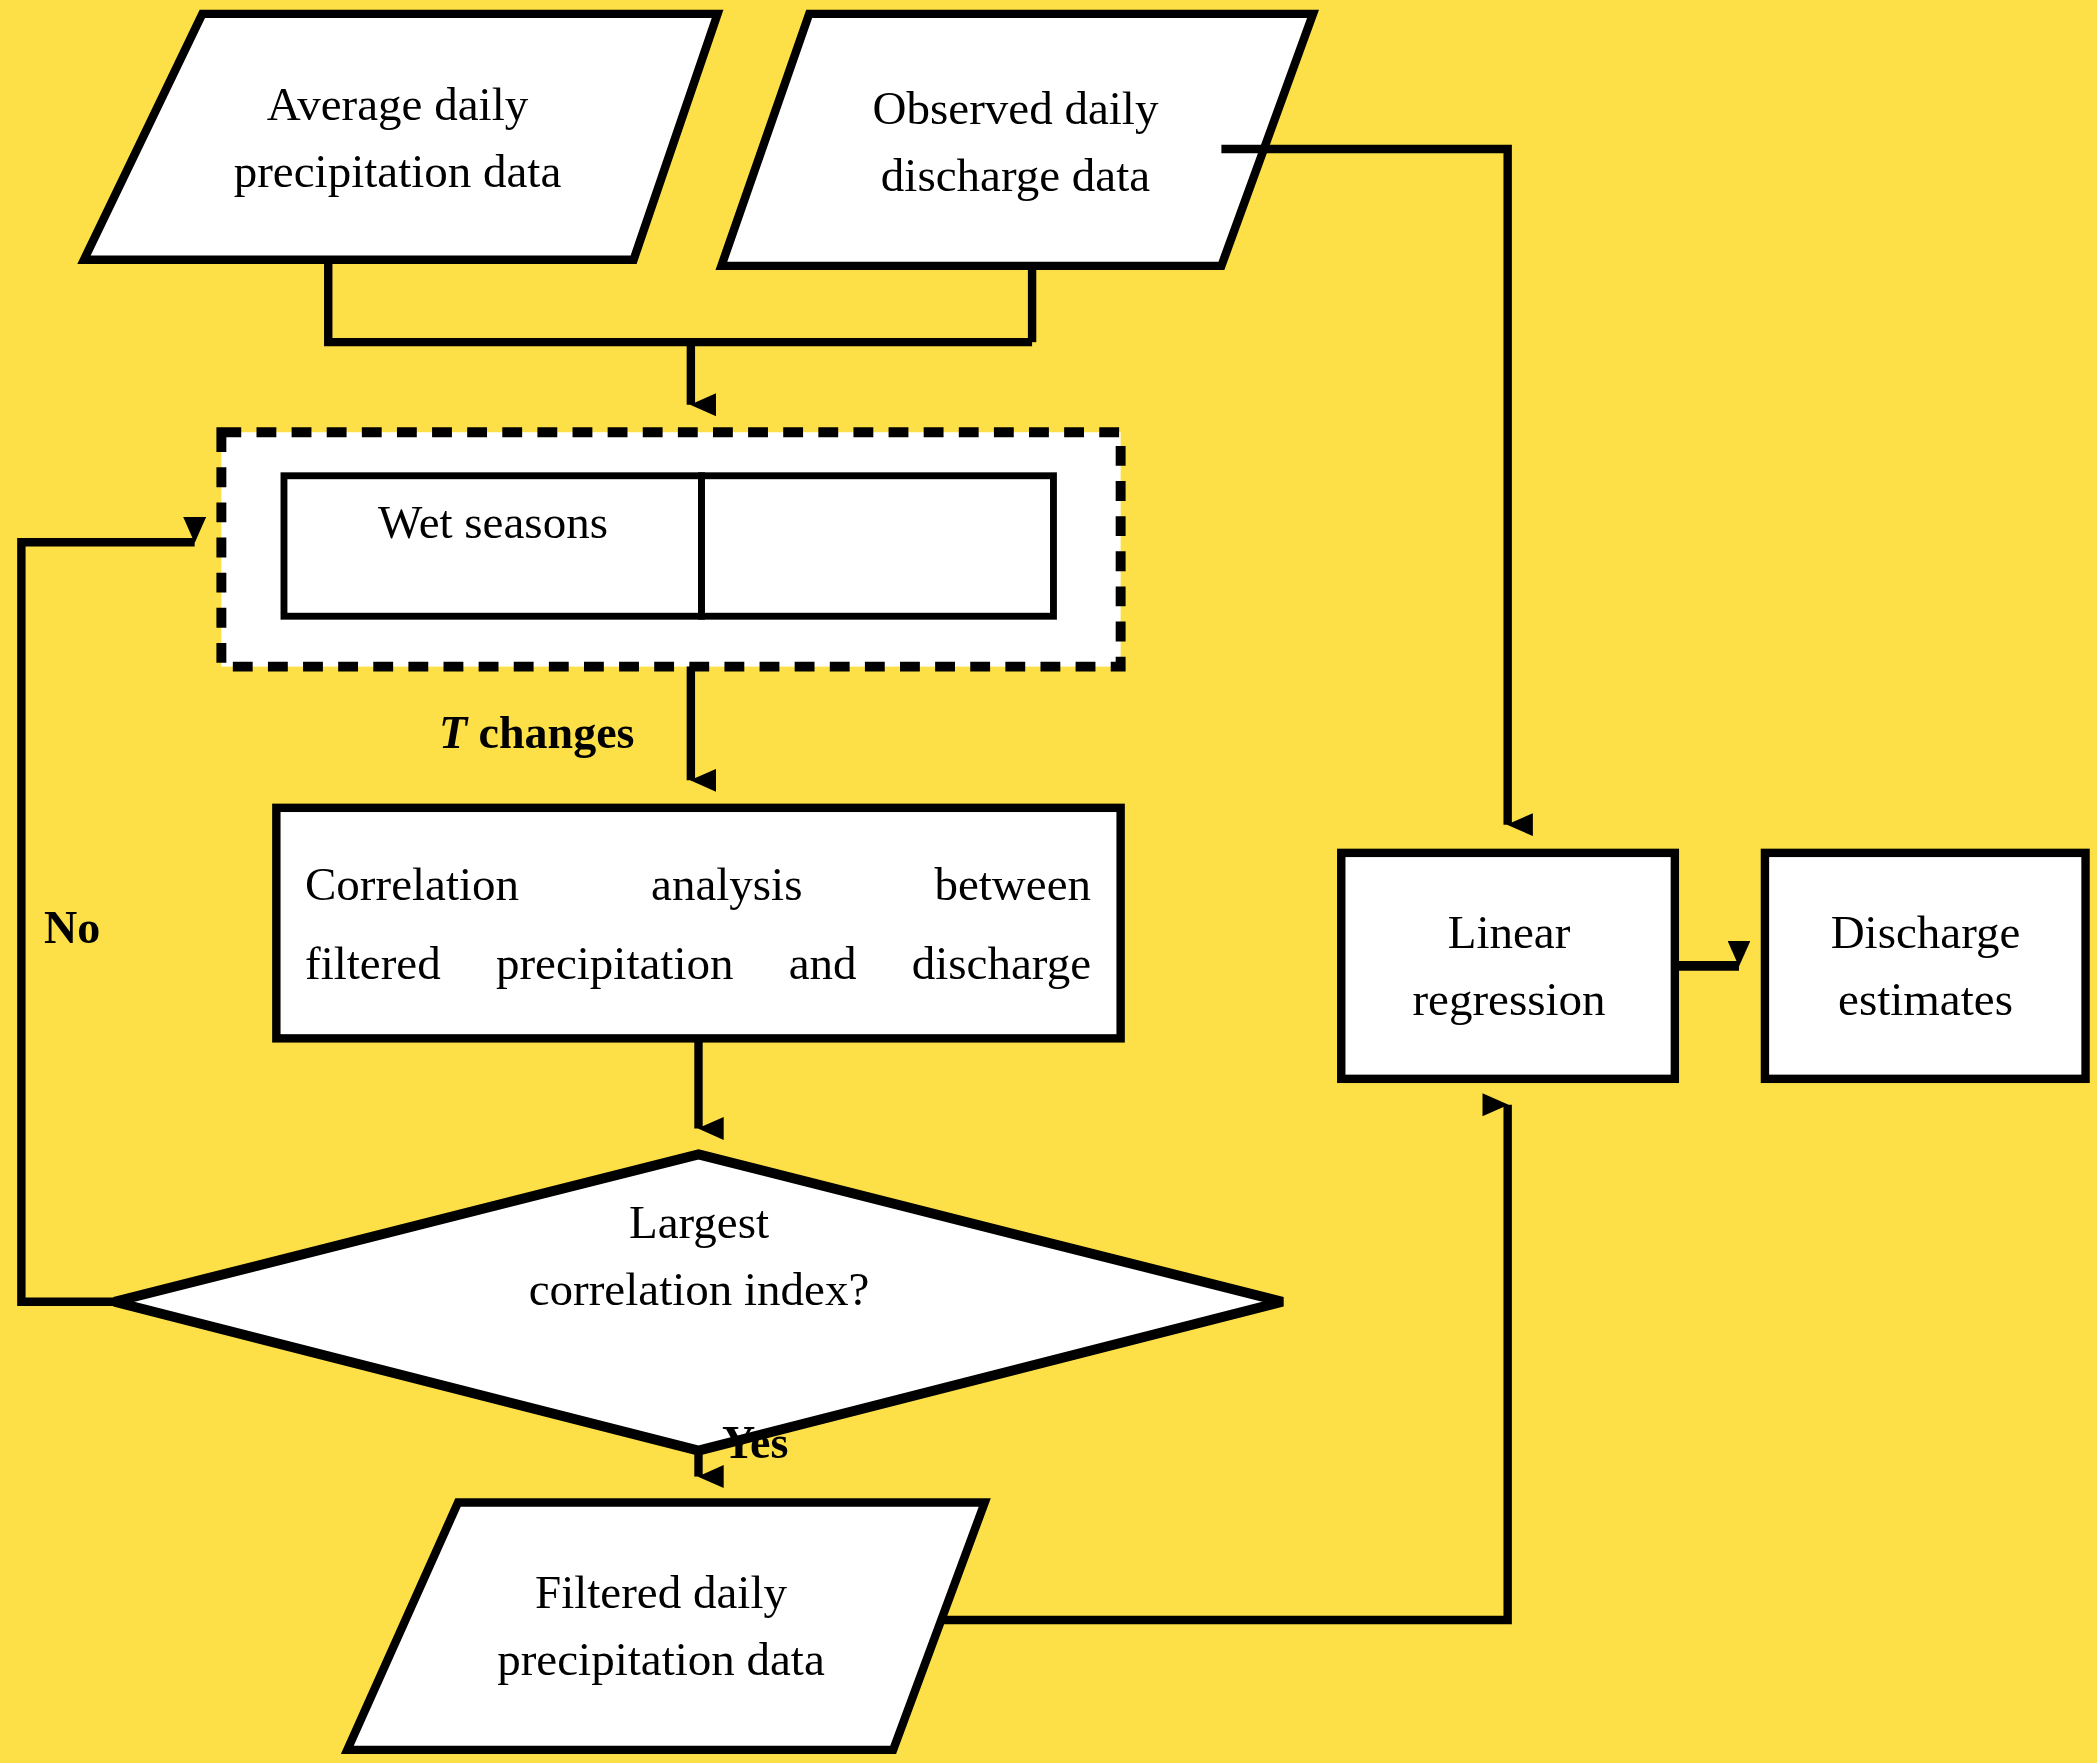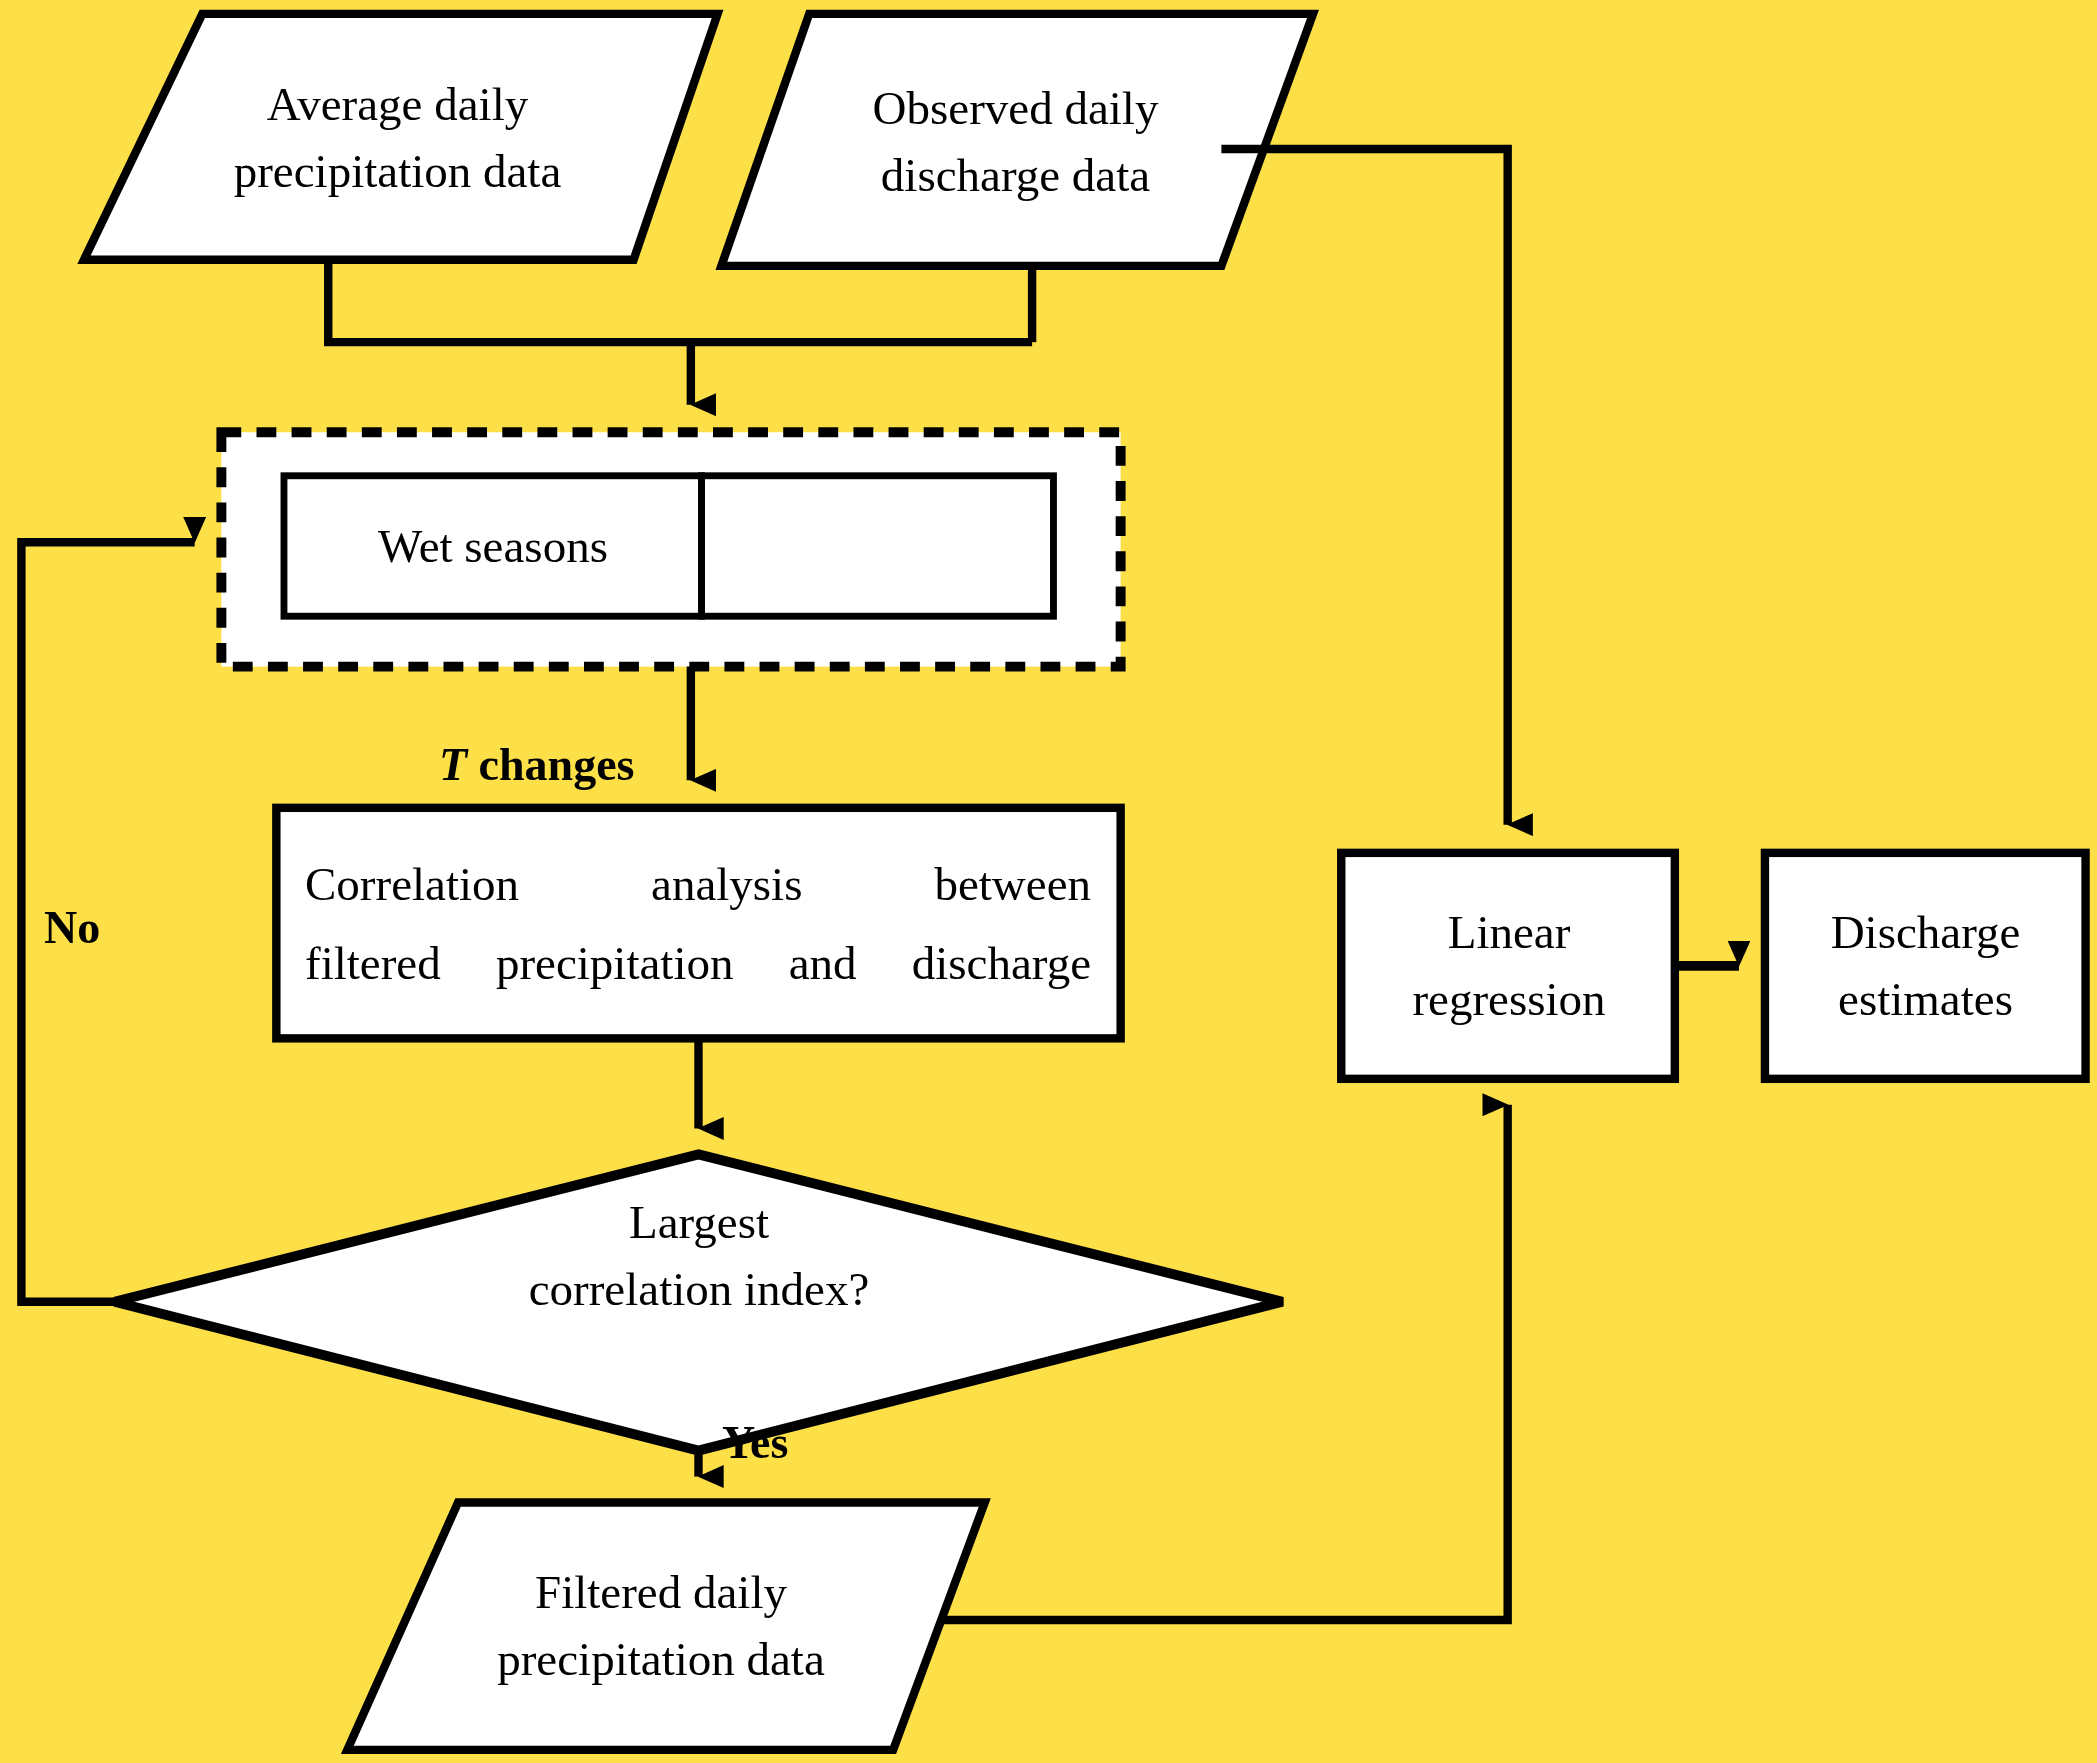--- a/index.html
+++ b/index.html
@@ -75,21 +75,21 @@
   <div class="node-text" style="left:115px;top:23px;width:565px;height:229px;">
     <span class="ln">Average daily</span>
     <span class="ln">precipitation data</span>
   </div>
 
   <div class="node-text" style="left:752px;top:27px;width:527px;height:229px;">
     <span class="ln">Observed daily</span>
     <span class="ln">discharge data</span>
   </div>
 
-  <div class="node-text" style="left:284px;top:476px;width:418px;height:140px;">
+  <div class="node-text" style="left:284px;top:452px;width:418px;height:140px;">
     <span class="ln">Wet seasons</span>
   </div>
 
 
   <div class="node-text" style="left:305px;top:808px;width:786px;height:231px;align-items:stretch;gap:12px;">
     <span class="ln justified">Correlation    analysis    between</span>
     <span class="ln justified">filtered precipitation and discharge</span>
   </div>
 
   <div class="node-text" style="left:428px;top:1145px;width:542px;height:221px;font-family:Liberation Serif, serif;">
@@ -105,21 +105,21 @@
   <div class="node-text" style="left:1342px;top:853px;width:334px;height:226px;">
     <span class="ln">Linear</span>
     <span class="ln">regression</span>
   </div>
 
   <div class="node-text" style="left:1765px;top:853px;width:321px;height:226px;">
     <span class="ln">Discharge</span>
     <span class="ln">estimates</span>
   </div>
 
-  <div class="edge-label" style="left:439px;top:706px;margin-top:32px;">
+  <div class="edge-label" style="left:439px;top:706px;">
     <span class="ital">T</span><span> changes</span>
   </div>
 
   <div class="edge-label" style="left:44px;top:901px;">No</div>
 
   <div class="edge-label" style="left:722px;top:1416px;font-family:Liberation Serif, serif;">Yes</div>
 
 </div>
 
 

